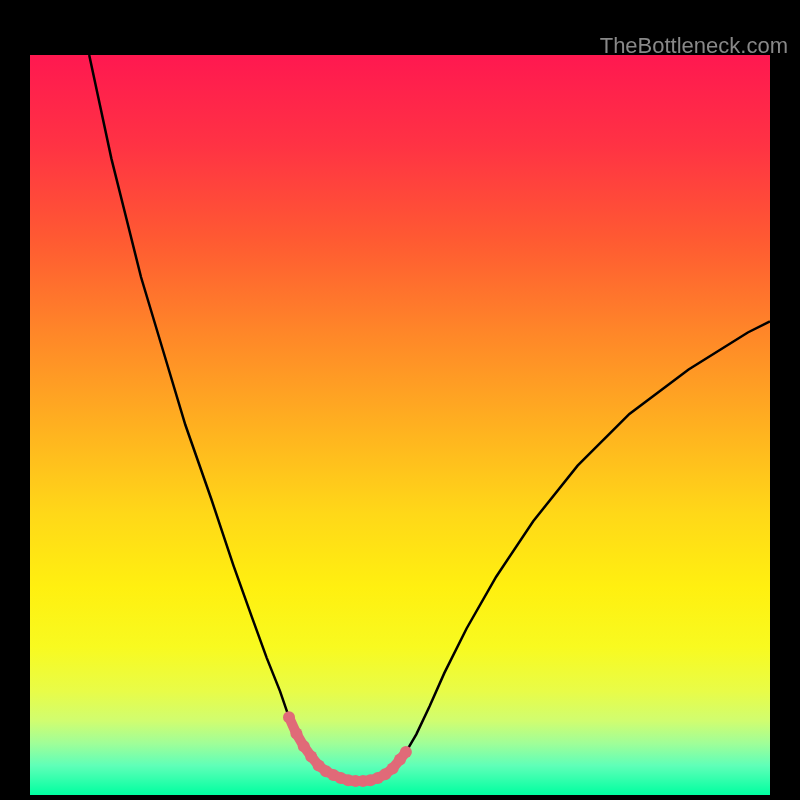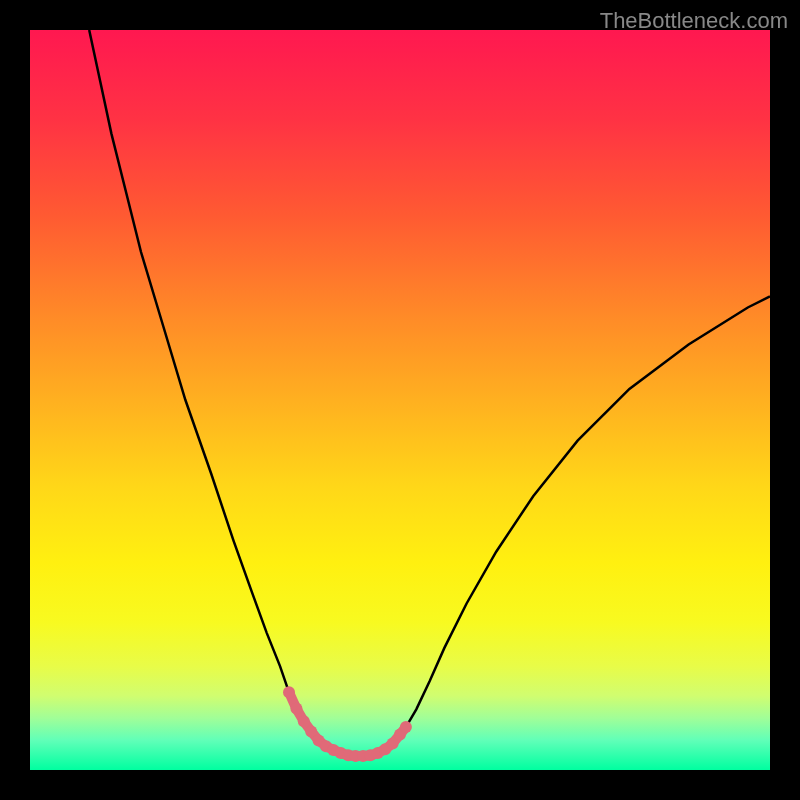--- a/index.html
+++ b/index.html
@@ -1,17 +1,17 @@
 <!DOCTYPE html>
 <html><head>
   <meta charset="utf-8">
   <style>
     * { margin: 0; padding: 0; box-sizing: border-box; }
     body { width: 800px; height: 800px; background: #000; position: relative; font-family: Arial, sans-serif; }
-    .container { width: 800px; height: 776px; position: relative; }
+    .container { width: 800px; height: 776px; position: relative; margin-top: 25px; }
     .watermark { position: absolute; top: 8px; right: 12px; color: #888; font-size: 22px; font-weight: 500; z-index: 10; }
     .chart-area { position: absolute; left: 30px; top: 30px; width: 740px; height: 740px; }
     .gradient-bg { position: absolute; left: 0; top: 0; width: 740px; height: 740px; }
     .curve-layer { position: absolute; left: 0; top: 0; width: 740px; height: 740px; }
   </style>
 </head>
 <body>
 
 <div class="container">
   <div class="watermark">TheBottleneck.com</div>

